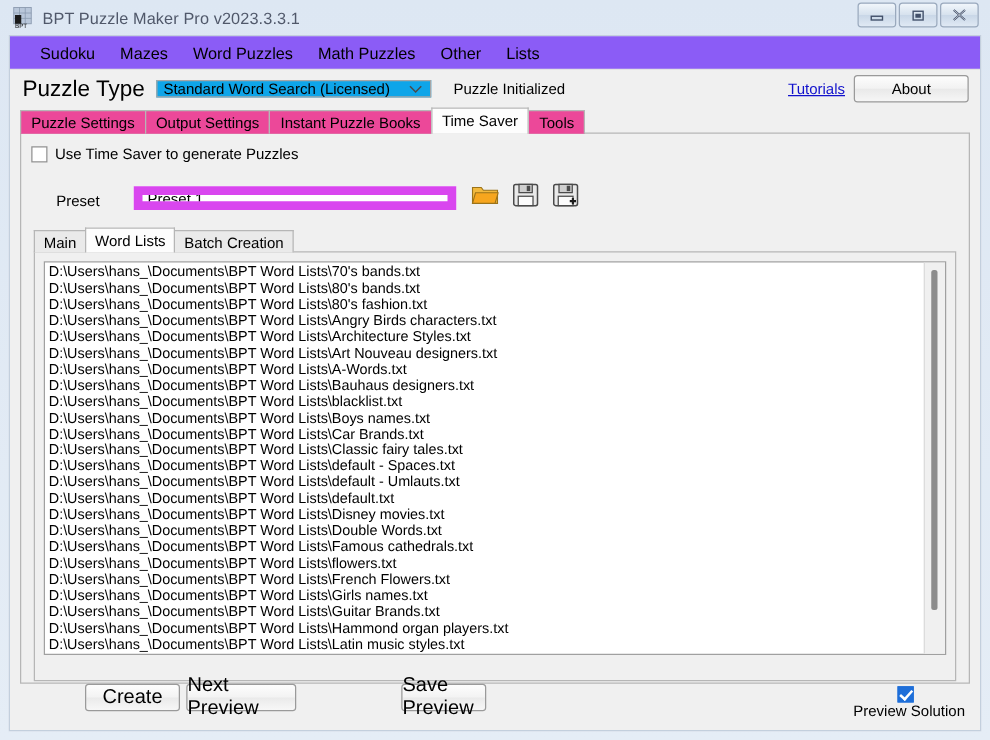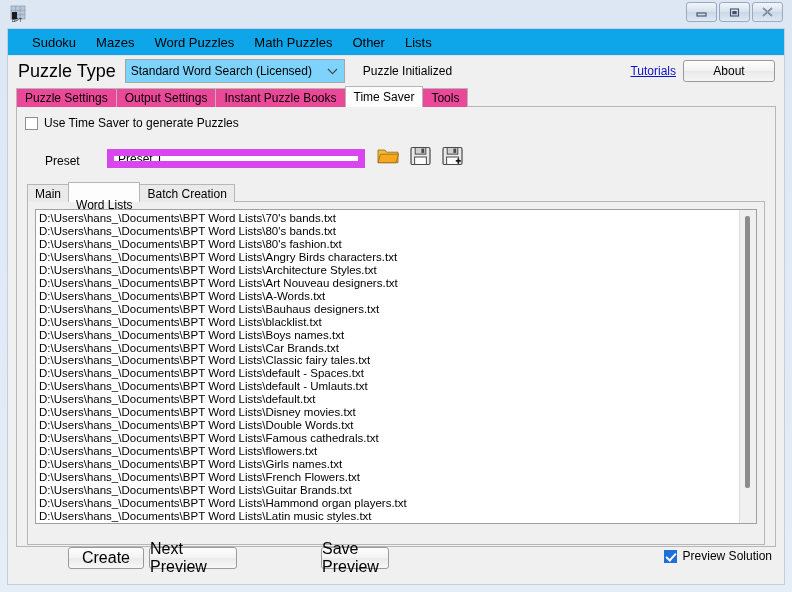--- a/index.html
+++ b/index.html
@@ -72,42 +72,42 @@
   }
 
   
   .menubar {
     height: 26px;
     display: flex;
     align-items: center;
     padding-left: 14px;
     gap: 0;
     border-bottom: 1px solid #e3e3e3;
-    background: #0ea5e9;
+    background: #8b5cf6;
   }
   .menu-item {
     font-size: 13px;
     padding: 4px 10px;
     white-space: nowrap;
     cursor: default;
   }
 
   
   .ptype-row {
     height: 30px;
     display: flex;
     align-items: center;
     padding: 0 10px;
     position: relative;
   }
   .ptype-label { font-size: 18px; margin-right: 9px; }
   .combo {
-    width: 220px; height: 24px;
+    width: 220px; height: 14px;
     border: 1px solid #a6a6a6;
-    background: #7dd3fc;
+    background: #0ea5e9;
     display: flex; align-items: center;
     padding-left: 5px;
     box-sizing: border-box;
     position: relative;
     font-size: 12px;
   }
   .combo .arrow {
     position: absolute; right: 6px; top: 50%;
     transform: translateY(-50%);
   }
@@ -237,21 +237,21 @@
     background: #eaeaea;
     margin-right: -1px;
     box-sizing: border-box;
     height: 18px;
     line-height: 12px;
     white-space: nowrap;
   }
   .itab.active {
     background: #fdfdfd;
     height: 20px;
-    padding-top: 16px;
+    padding-top: 4px;
     z-index: 3;
     position: relative;
   }
 
   .inner-panel {
     margin: 0 10px;
     border: 1px solid #b6b6b6;
     background: #f0f0f0;
     height: 344px;
     box-sizing: border-box;
@@ -317,39 +317,41 @@
   }
   #create-btn   { left: 12px;  top: 11px; width: 76px; }
   #next-btn     { left: 93px;  top: 11px; width: 88px; }
   #savePrev-btn { left: 265px; top: 11px; width: 68px; }
 
   .prevsol {
     position: absolute;
     right: 12px; top: 13px;
     display: flex; align-items: center;
     font-size: 12px;
+    flex-direction: column;
   }
 </style>
 </head>
 <body>
 
 <div class="window">
 
   <div class="titlebar">
     <div class="app-icon">
       <svg width="18" height="18" viewBox="0 0 18 18">
         <rect x="1" y="1" width="14" height="13" fill="#b9c7da" stroke="#8a99ae" stroke-width="0.7"></rect>
         <line x1="5.6" y1="1" x2="5.6" y2="14" stroke="#8a99ae" stroke-width="0.6"></line>
         <line x1="10.2" y1="1" x2="10.2" y2="14" stroke="#8a99ae" stroke-width="0.6"></line>
         <line x1="1" y1="5.4" x2="15" y2="5.4" stroke="#8a99ae" stroke-width="0.6"></line>
         <line x1="1" y1="9.7" x2="15" y2="9.7" stroke="#8a99ae" stroke-width="0.6"></line>
         <rect x="2" y="7" width="5" height="7" fill="#1b1b1b"></rect>
         <text x="2" y="17" font-size="5" fill="#111" font-family="'Liberation Sans',sans-serif">BPT</text>
       </svg>
     </div>
+    <div class="title-text">BPT Puzzle Maker Pro v2023.3.3.1</div>
     <div class="winbtns">
       <div class="winbtn">
         <svg width="13" height="11" viewBox="0 0 13 11">
           <rect x="2" y="6" width="9" height="3" fill="none" stroke="#42506a" stroke-width="1.1"></rect>
         </svg>
       </div>
       <div class="winbtn">
         <svg width="13" height="11" viewBox="0 0 13 11">
           <rect x="2.5" y="2" width="8" height="7" fill="none" stroke="#42506a" stroke-width="1.1"></rect>
           <rect x="4.3" y="4" width="4.4" height="3.2" fill="#42506a"></rect>
@@ -457,22 +459,22 @@
               <div class="list-row">D:\Users\hans_\Documents\BPT Word Lists\Boys names.txt</div>
               <div class="list-row">D:\Users\hans_\Documents\BPT Word Lists\Car Brands.txt</div>
               <div class="list-row">D:\Users\hans_\Documents\BPT Word Lists\Classic fairy tales.txt</div>
               <div class="list-row">D:\Users\hans_\Documents\BPT Word Lists\default - Spaces.txt</div>
               <div class="list-row">D:\Users\hans_\Documents\BPT Word Lists\default - Umlauts.txt</div>
               <div class="list-row">D:\Users\hans_\Documents\BPT Word Lists\default.txt</div>
               <div class="list-row">D:\Users\hans_\Documents\BPT Word Lists\Disney movies.txt</div>
               <div class="list-row">D:\Users\hans_\Documents\BPT Word Lists\Double Words.txt</div>
               <div class="list-row">D:\Users\hans_\Documents\BPT Word Lists\Famous cathedrals.txt</div>
               <div class="list-row">D:\Users\hans_\Documents\BPT Word Lists\flowers.txt</div>
+              <div class="list-row">D:\Users\hans_\Documents\BPT Word Lists\French Flowers.txt</div>
               <div class="list-row">D:\Users\hans_\Documents\BPT Word Lists\Girls names.txt</div>
-              <div class="list-row">D:\Users\hans_\Documents\BPT Word Lists\French Flowers.txt</div>
               <div class="list-row">D:\Users\hans_\Documents\BPT Word Lists\Guitar Brands.txt</div>
               <div class="list-row">D:\Users\hans_\Documents\BPT Word Lists\Hammond organ players.txt</div>
               <div class="list-row">D:\Users\hans_\Documents\BPT Word Lists\Latin music styles.txt</div>
               <div class="list-row">D:\Users\hans_\Documents\BPT Word Lists\long names.txt</div>
             </div>
           <div class="vscroll">
             <div class="vthumb"></div>
           </div>
         </div>
       </div>

